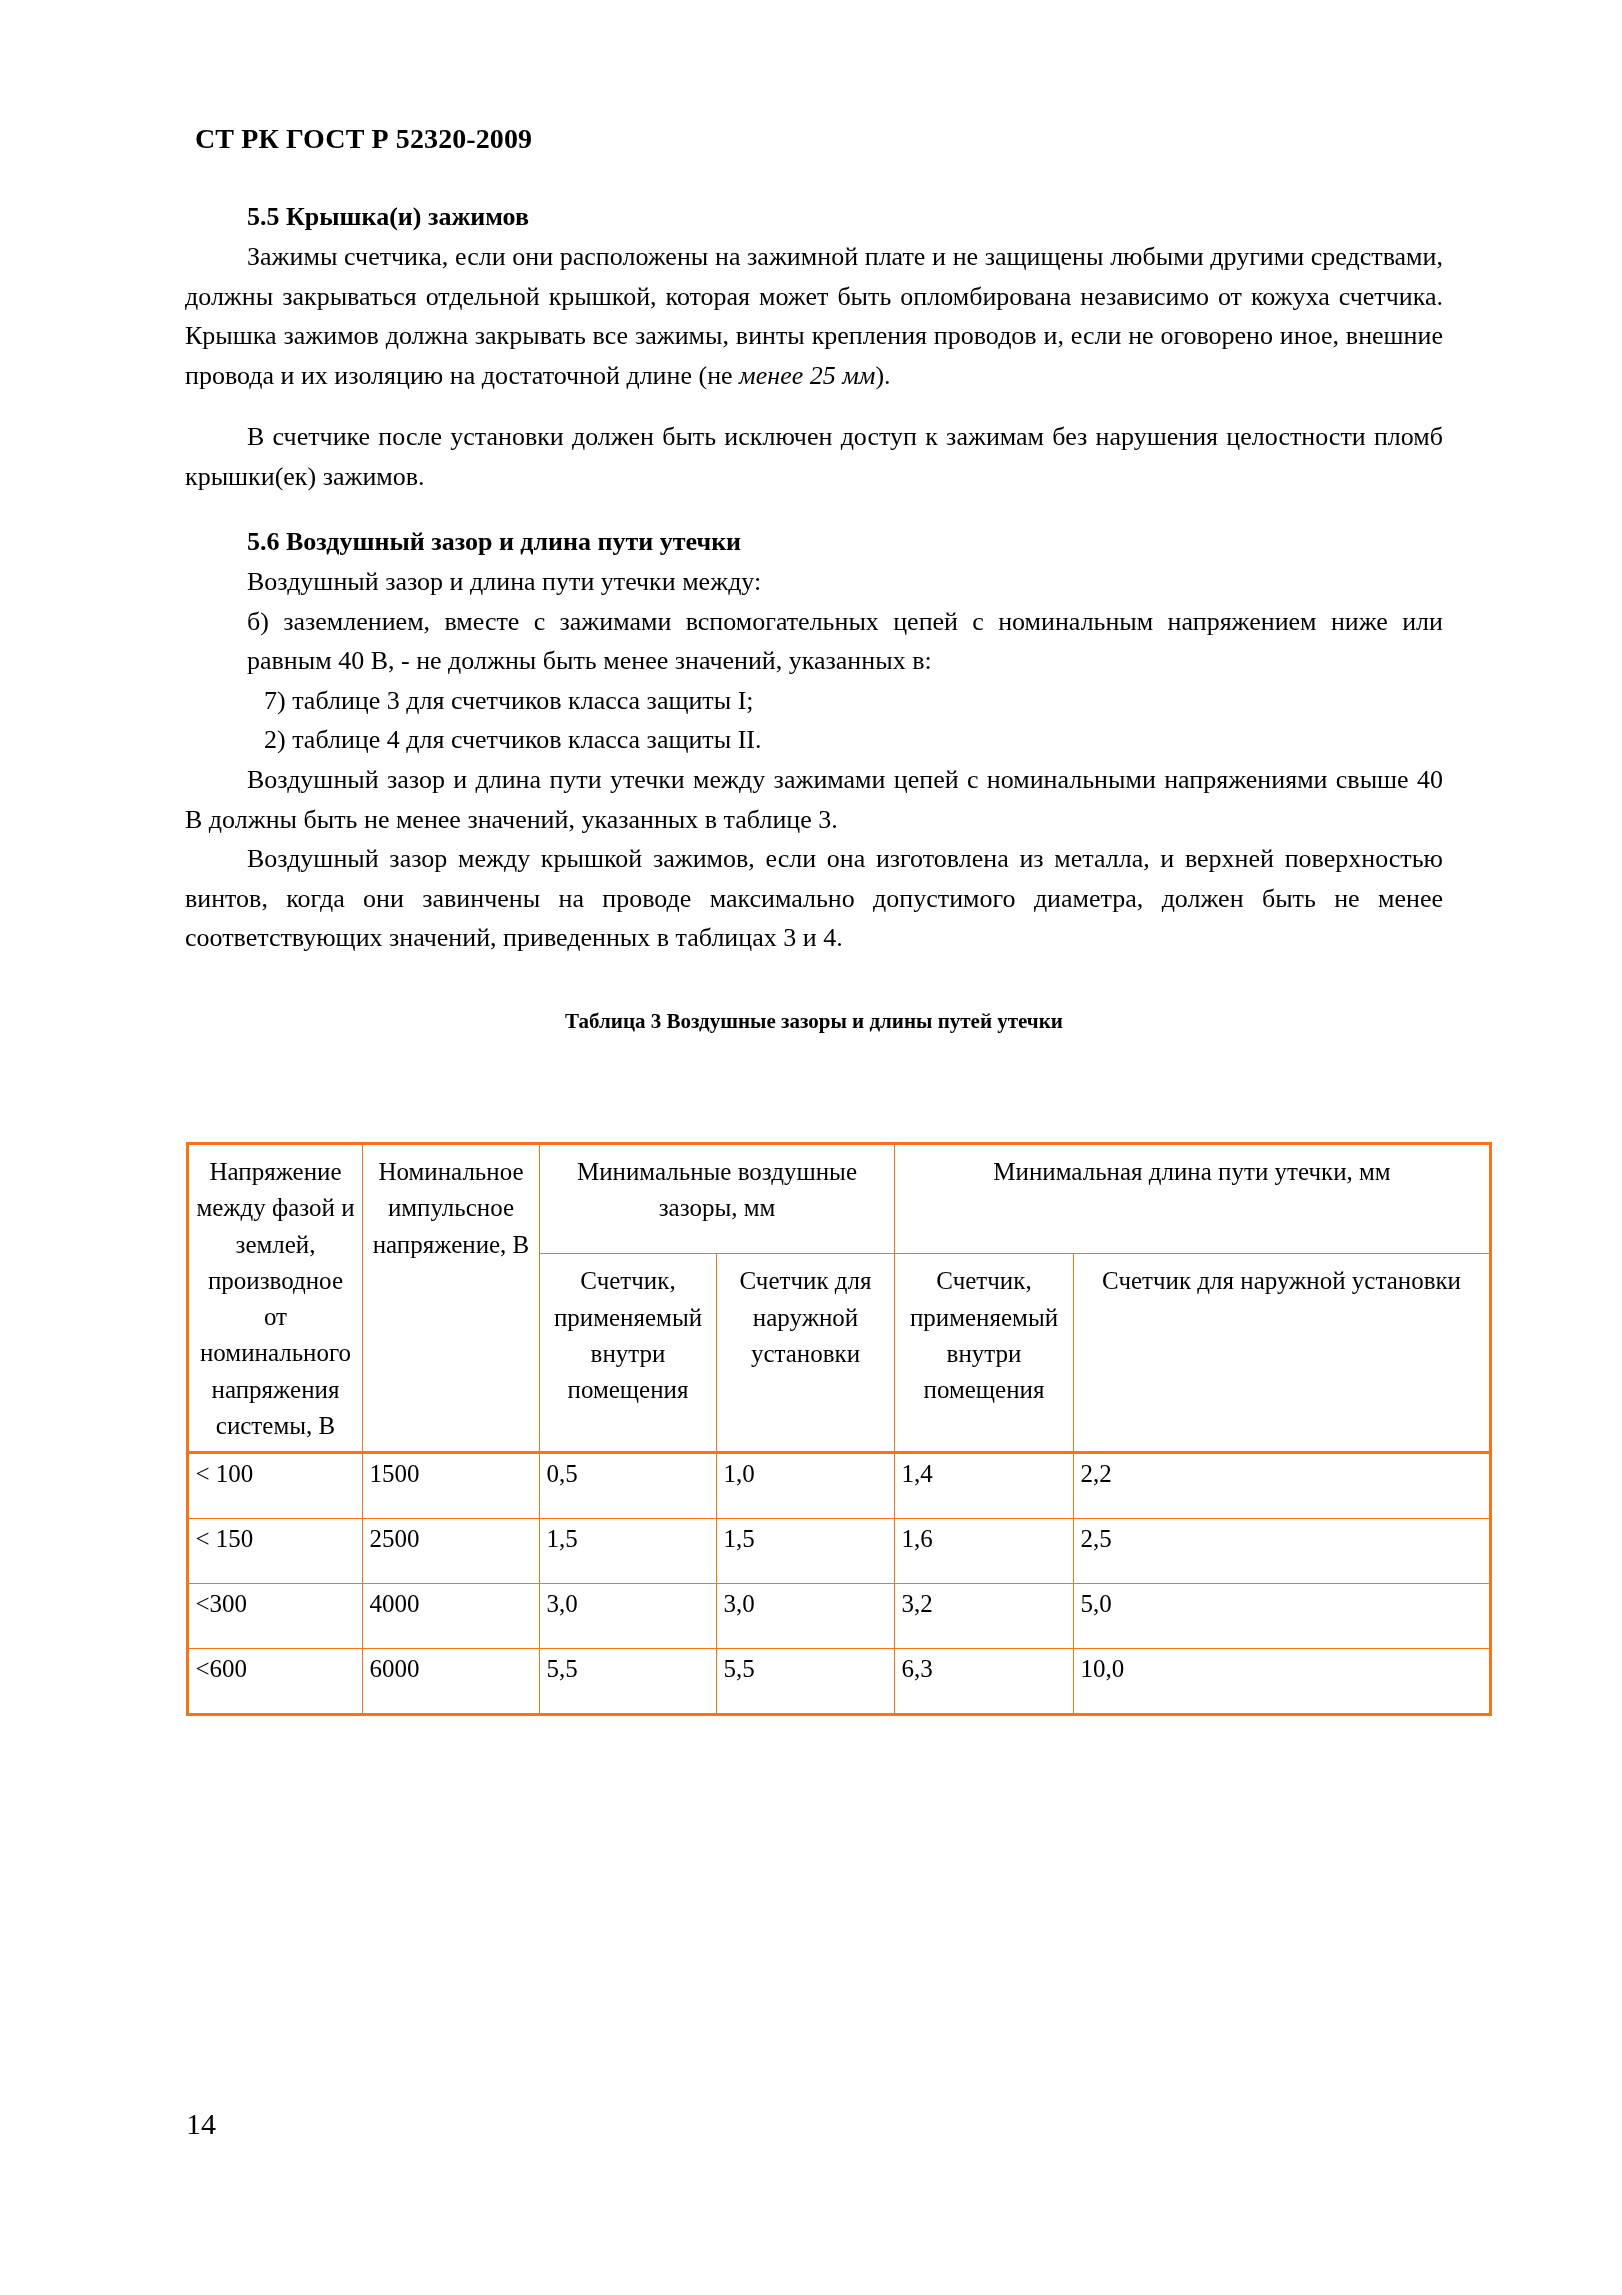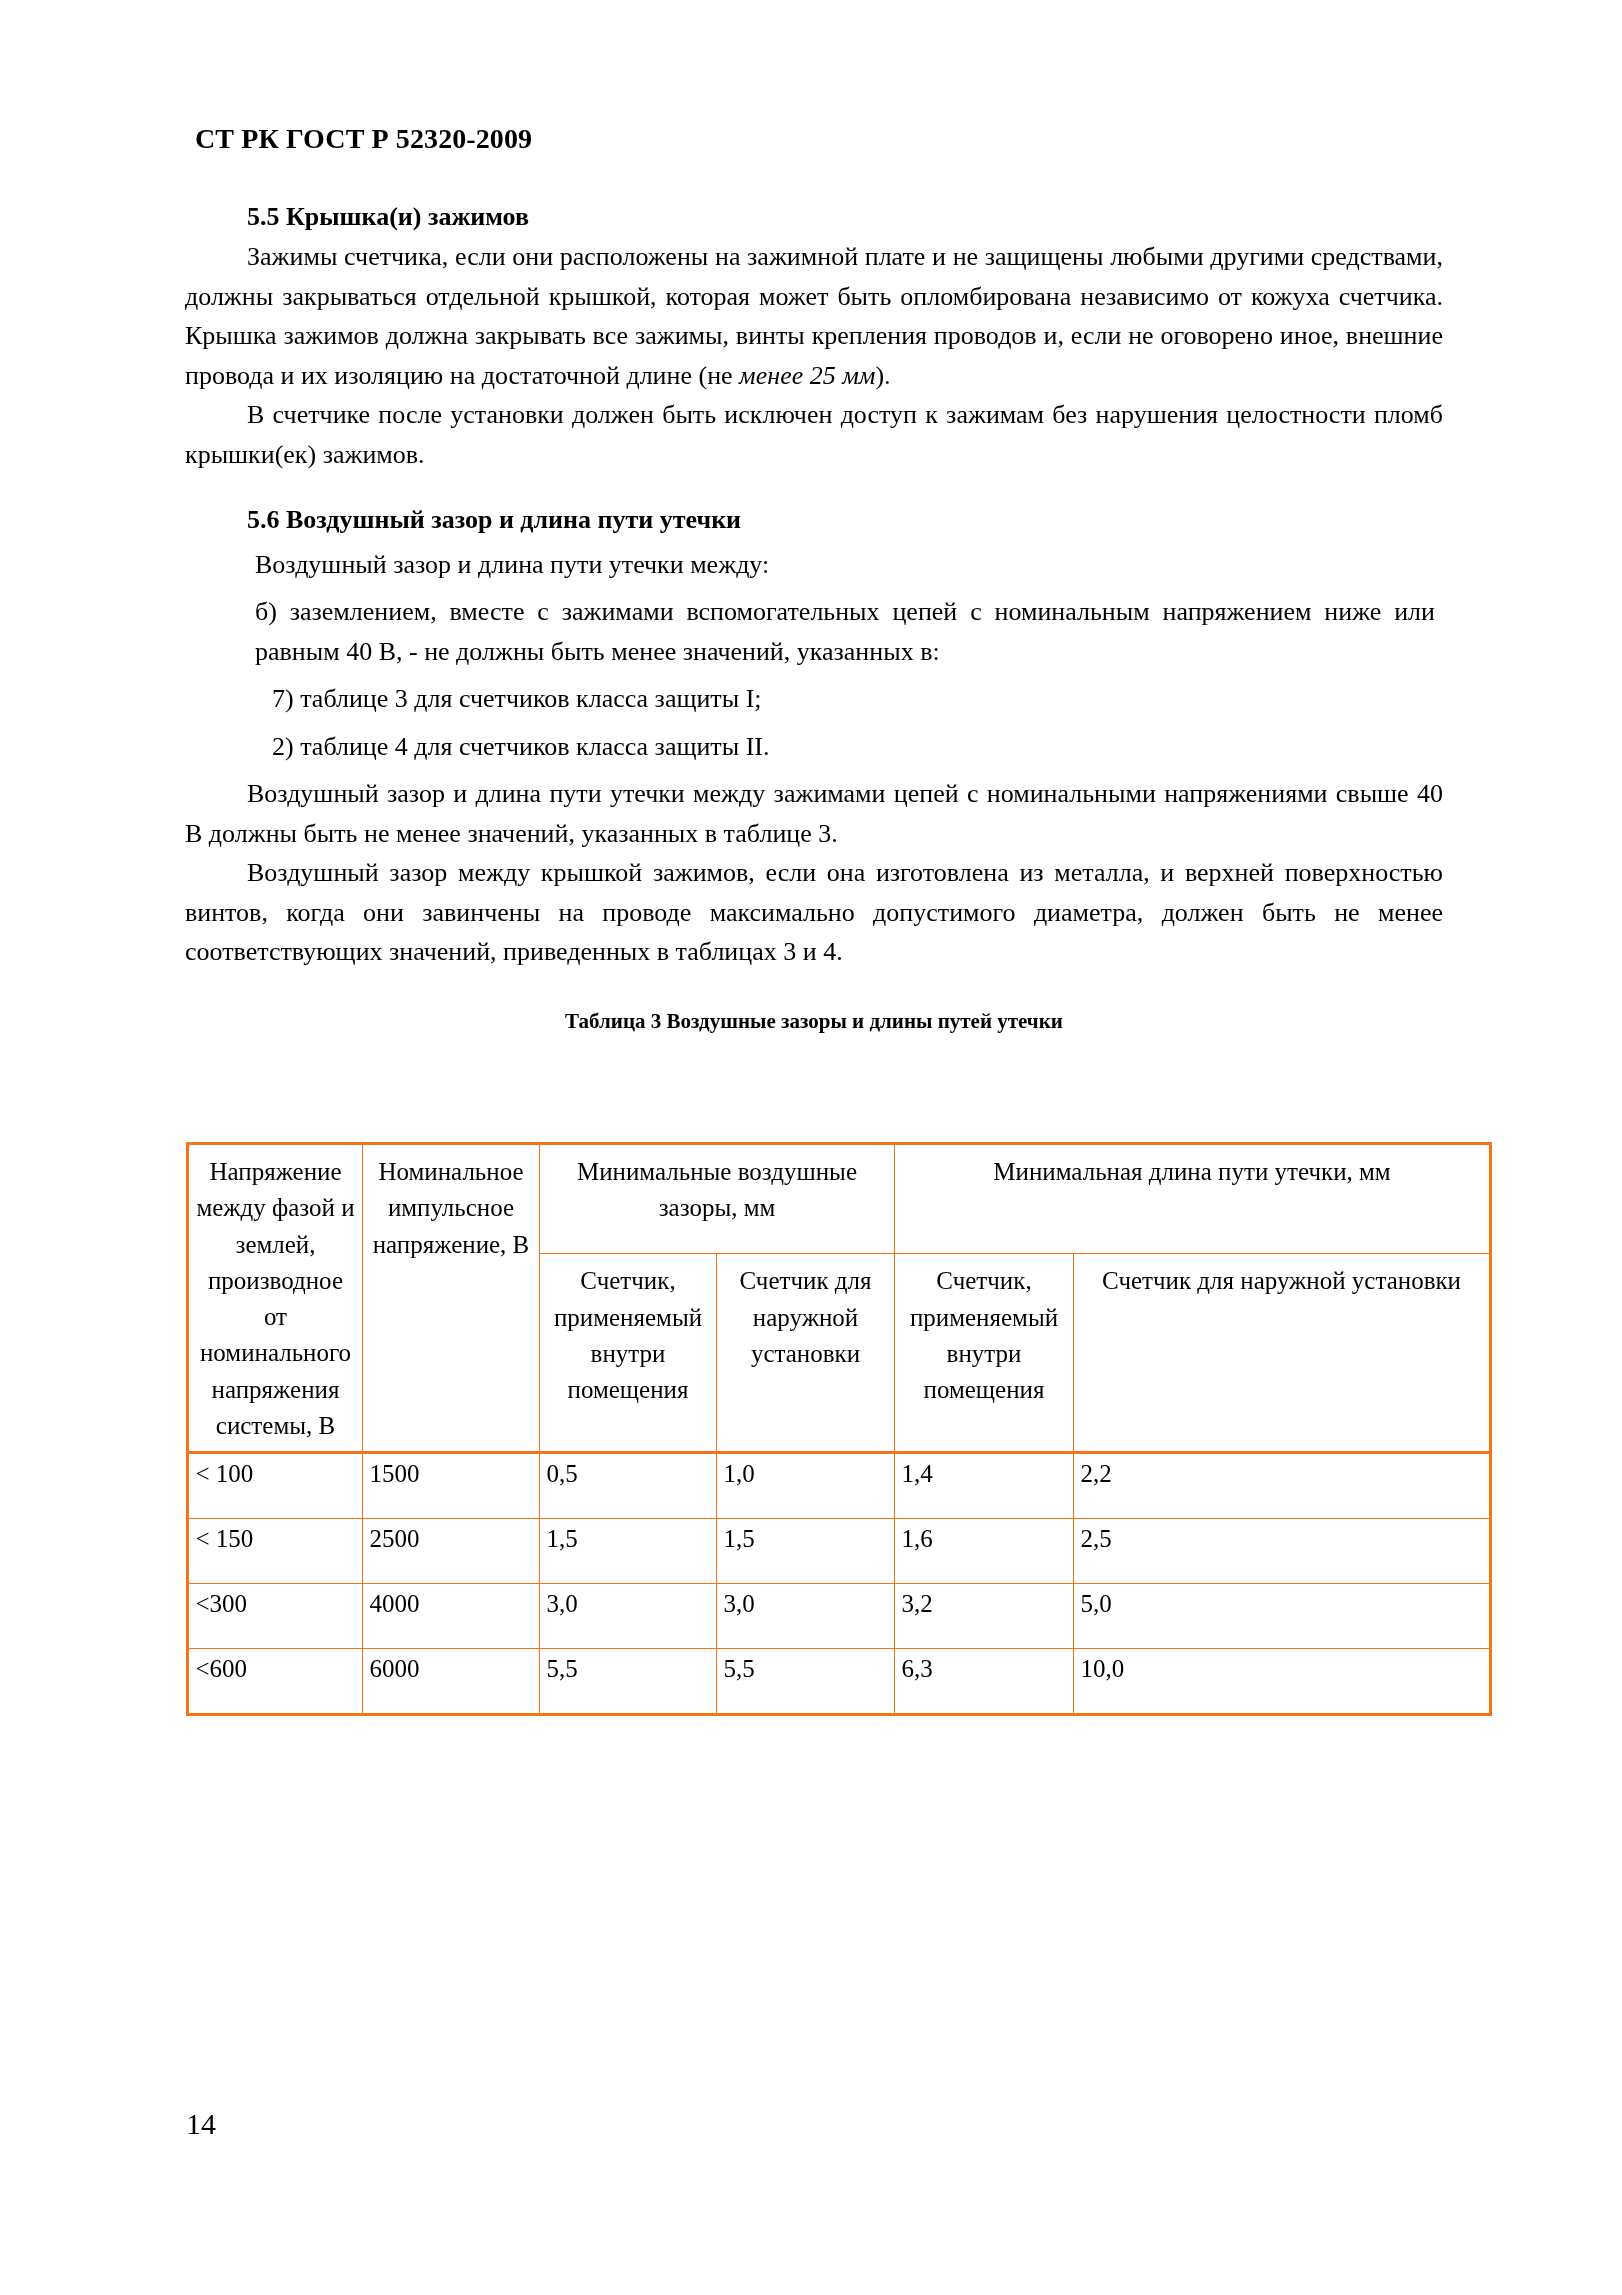--- a/index.html
+++ b/index.html
@@ -47,25 +47,25 @@
   }
 
   p.body {
     font-size: 26px;
     margin: 0;
     line-height: 1.52;
     text-align: justify;
     text-indent: 62px;
     text-justify: inter-word;
   }
-  p.body.last-left { text-align-last: left; }
+  p.body.last-left { text-align-last: left; margin-top: 22px; }
 
   p.item {
     font-size: 26px;
-    margin: 8px;
+    margin: 0;
     line-height: 1.52;
     text-align: justify;
     text-align-last: left;
     text-indent: 0;
     padding-left: 62px;
   }
   p.item.justified { text-align-last: left; }
   .gap-md { height: 29px; }
 
   em.it { font-style: italic; }

